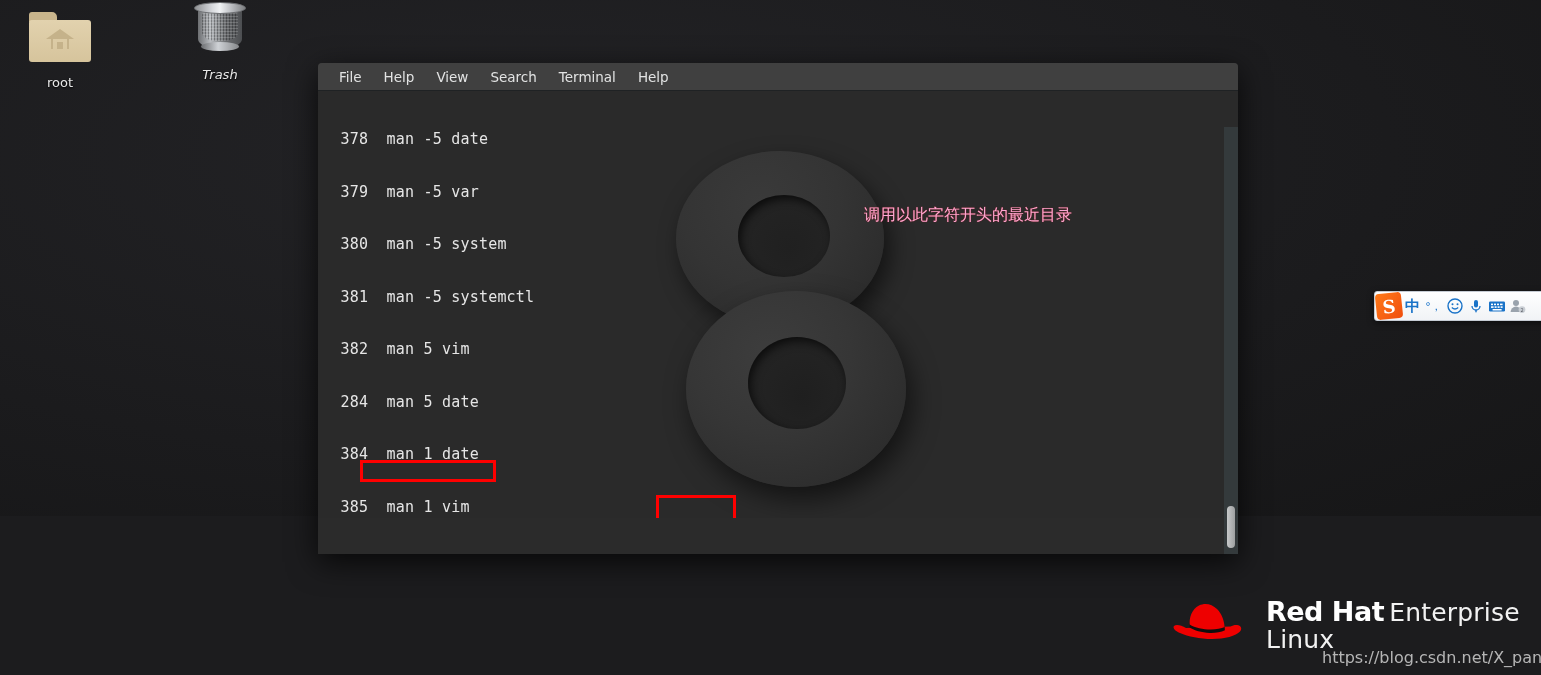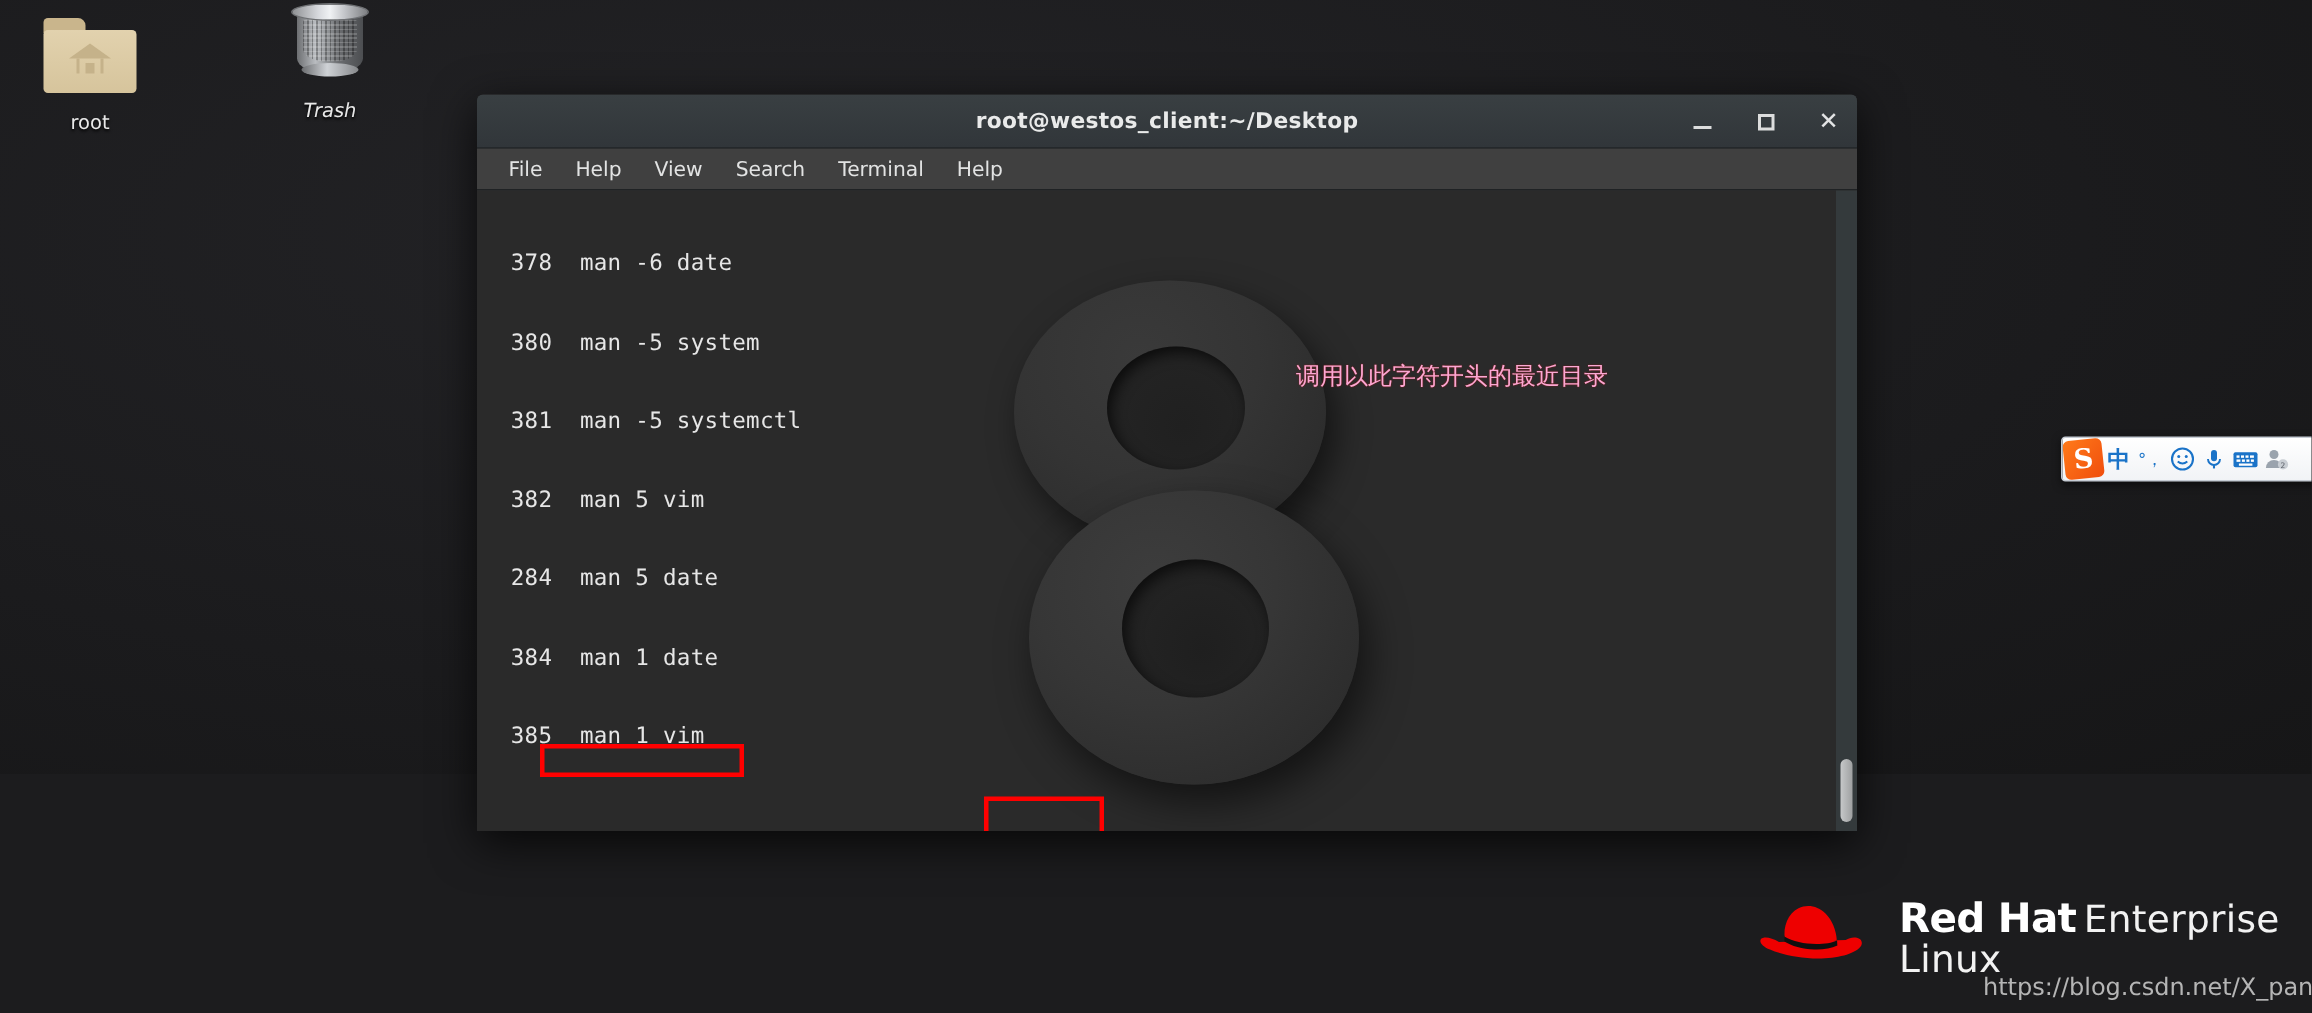--- a/index.html
+++ b/index.html
@@ -281,55 +281,42 @@
         <span class="mesh"></span>
         <span class="base"></span>
         <span class="lid"></span>
       </span>
     </span>
     <span class="caption">Trash</span>
   </div>
 
   <div id="terminal-window">
 
-    <div id="title-bar">
-      <span id="title-text">root@westos_client:~/Desktop</span>
-      <span class="winbtns">
-        <span class="winbtn">
-            <span class="minus"></span>
-          </span>
-        <span class="winbtn">
-            <span class="square"></span>
-          </span>
-        <span class="winbtn">
-            <span class="xmark">✕</span>
-          </span>
-      </span>
-    </div>
 
     <div id="menu-bar">
       <span class="menu-item">File</span>
       <span class="menu-item">Help</span>
       <span class="menu-item">View</span>
       <span class="menu-item">Search</span>
       <span class="menu-item">Terminal</span>
       <span class="menu-item">Help</span>
     </div>
 
     <div id="term-body">
 
       <div id="bg-art">
         <span class="ring r1"></span>
         <span class="ring r2"></span>
         <span class="ring r2hole"></span>
         <span class="ring r1hole"></span>
       </div>
 
       <div id="term-text">
-        <div class="tline">  378  man -6 date</div>
+        <div class="tline">  378  man -5 date</div>
+        <div class="tline">  379  man -5 var</div>
         <div class="tline">  380  man -5 system</div>
         <div class="tline">  381  man -5 systemctl</div>
         <div class="tline">  382  man 5 vim</div>
         <div class="tline">  284  man 5 date</div>
         <div class="tline">  384  man 1 date</div>
         <div class="tline">  385  man 1 vim</div>
         
         
         
         

